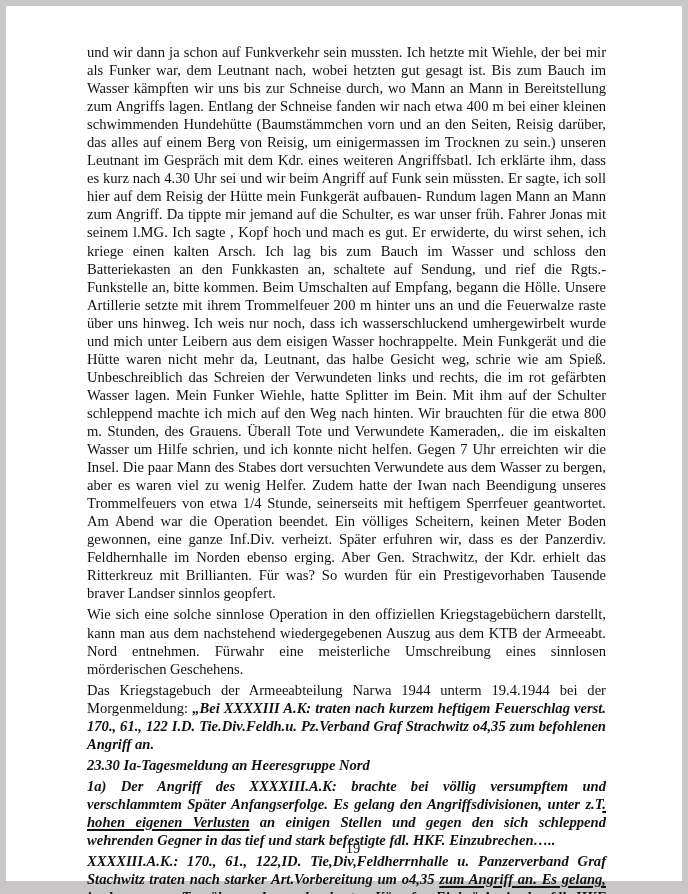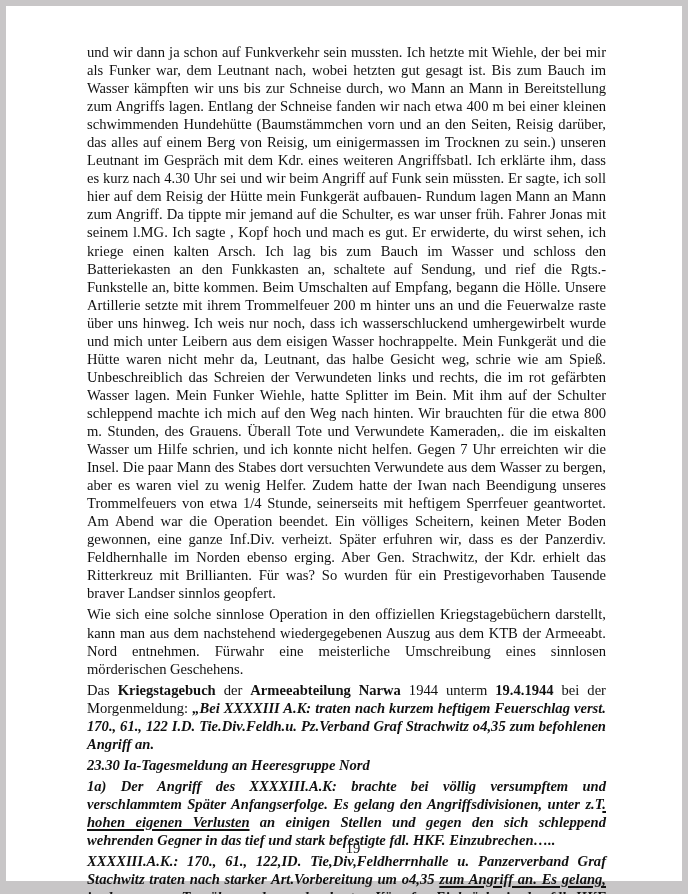--- a/index.html
+++ b/index.html
@@ -20,21 +20,21 @@
     left: 78px; top: 34px;
     width: 525px;
     font-family: "Liberation Serif", "DejaVu Serif", serif;
     font-size: 14.6px;
     line-height: 18.05px;
     color: #111;
     text-align: justify;
   }
   .text-col p { margin: 3px; }
   .bi { font-weight: bold; font-style: italic; }
-  .b { font-weight: bold; }
+  .b { font-weight: normal; }
   .u { text-decoration: underline; text-decoration-thickness: 1.5px; text-underline-offset: 2px; }
   .page-number {
     position: absolute;
     left: 9px; width: 676px;
     top: 834px;
     text-align: center;
     font-family: "Liberation Serif", "DejaVu Serif", serif;
     font-size: 14.6px;
     color: #111;
   }

